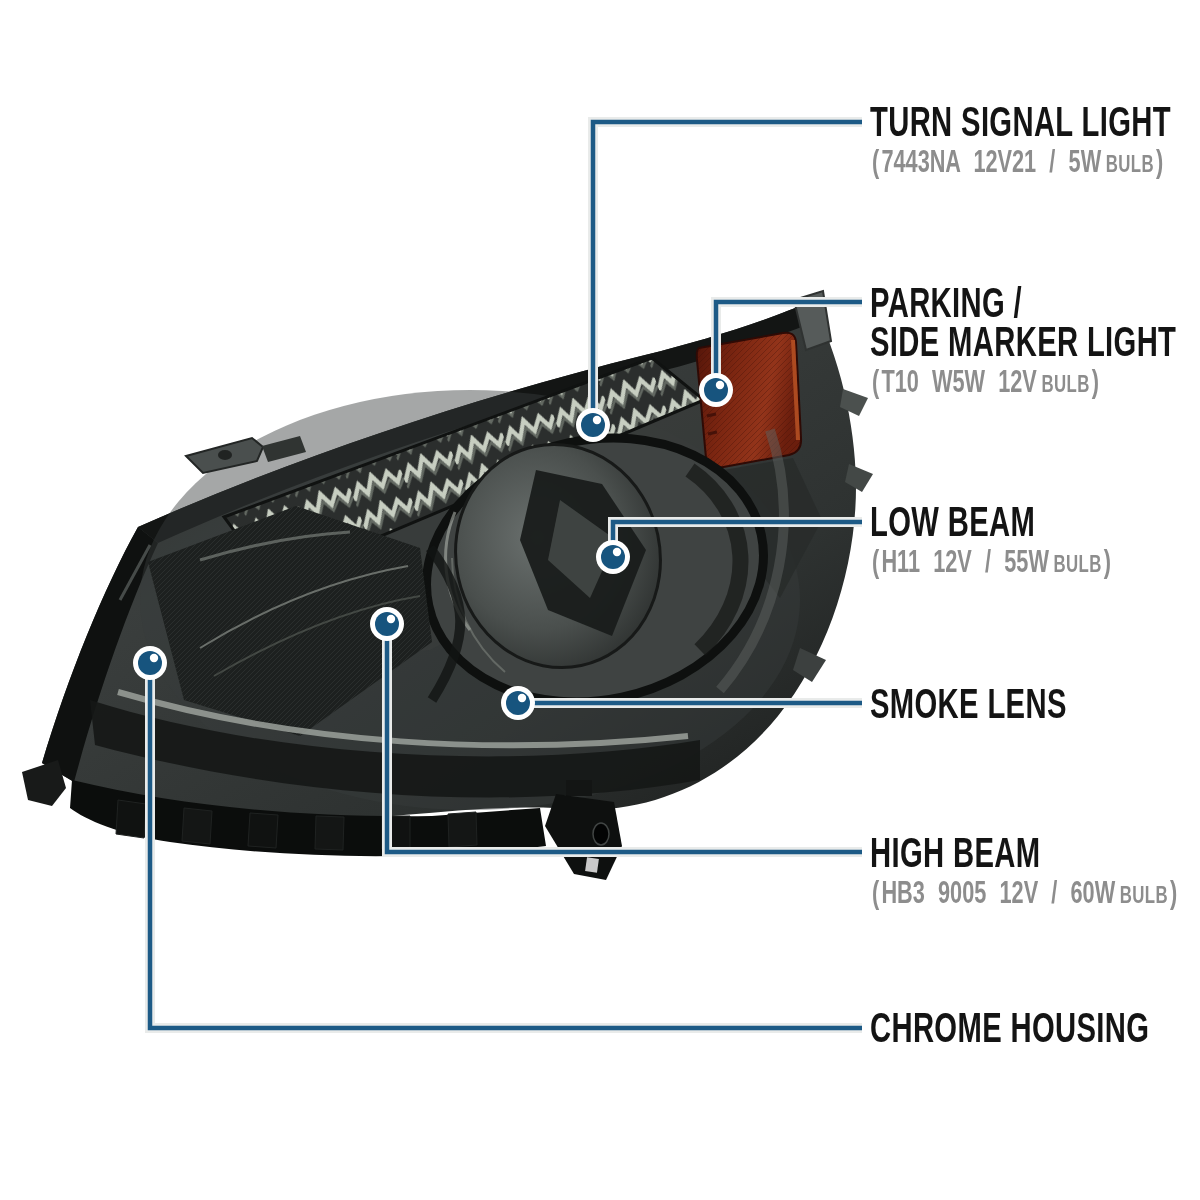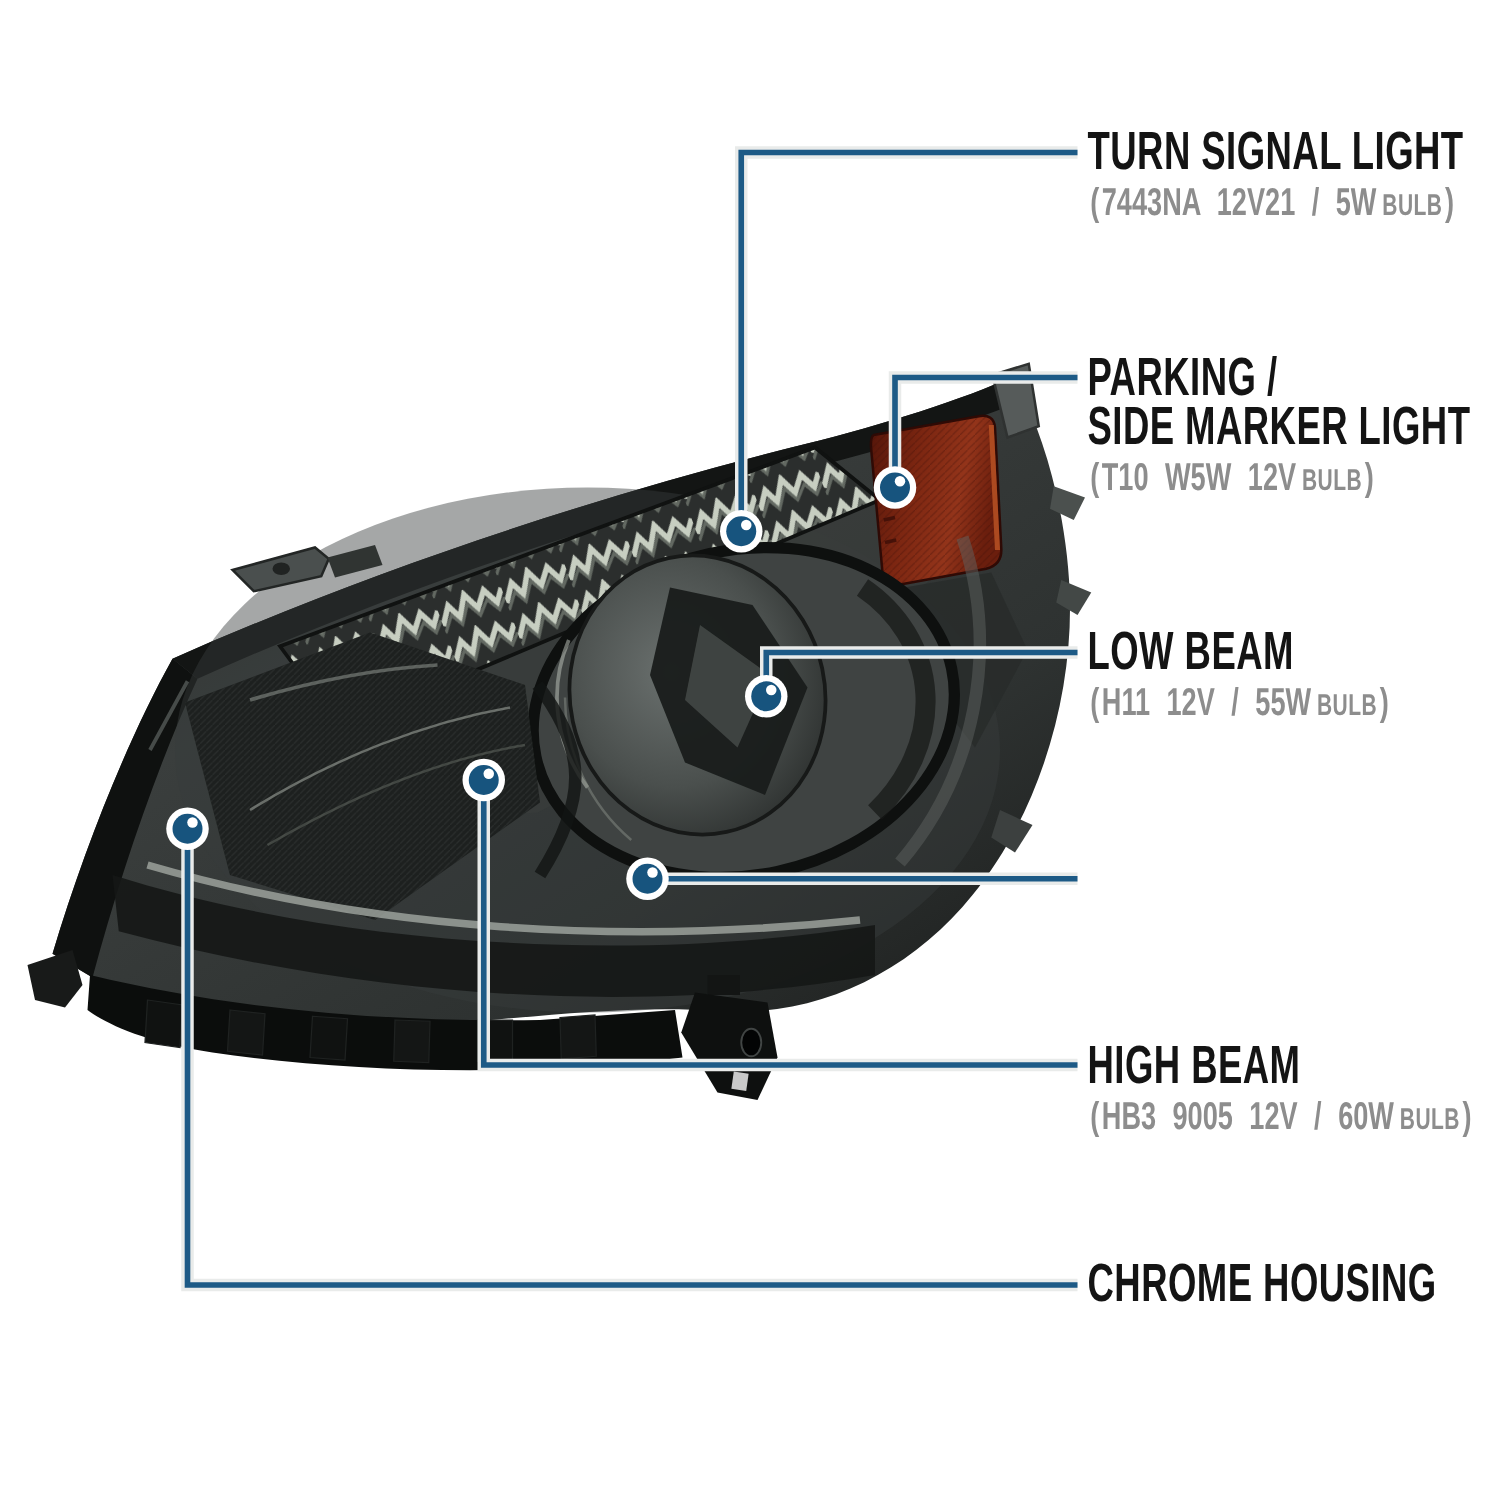--- a/index.html
+++ b/index.html
@@ -209,20 +209,23 @@
       <div class="t">PARKING /</div>
       <div class="t">SIDE MARKER LIGHT</div>
       <div class="s"><span class="p">(</span><span class="spec">T10 W5W 12V</span><span class="bulb">BULB</span><span class="p">)</span></div>
     </div>
 
     <div class="label" style="top:502px">
       <div class="t">LOW BEAM</div>
       <div class="s"><span class="p">(</span><span class="spec">H11 12V / 55W</span><span class="bulb">BULB</span><span class="p">)</span></div>
     </div>
 
+    <div class="label" style="top:684px">
+      <div class="t">SMOKE LENS</div>
+    </div>
 
     <div class="label" style="top:833px">
       <div class="t">HIGH BEAM</div>
       <div class="s"><span class="p">(</span><span class="spec">HB3 9005 12V / 60W</span><span class="bulb">BULB</span><span class="p">)</span></div>
     </div>
 
     <div class="label" style="top:1008px">
       <div class="t">CHROME HOUSING</div>
     </div>
 

